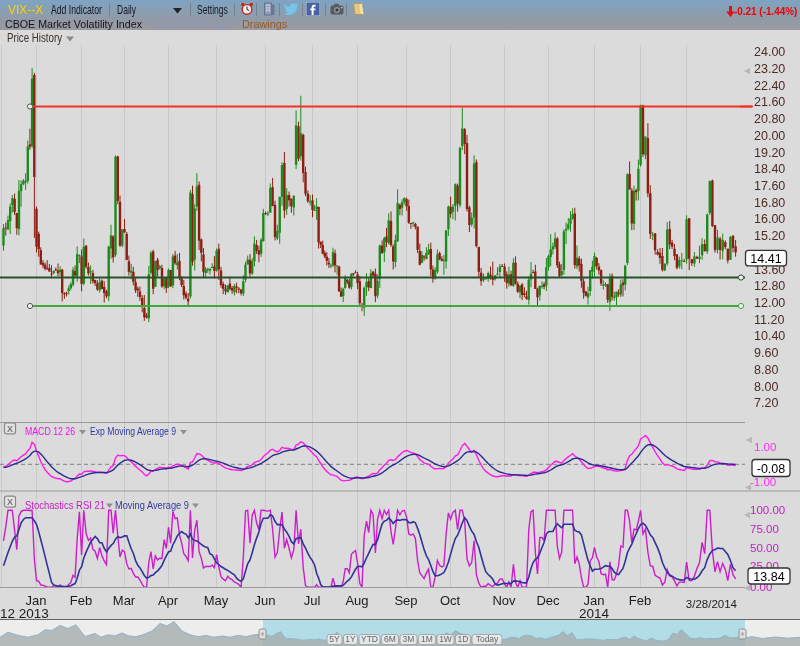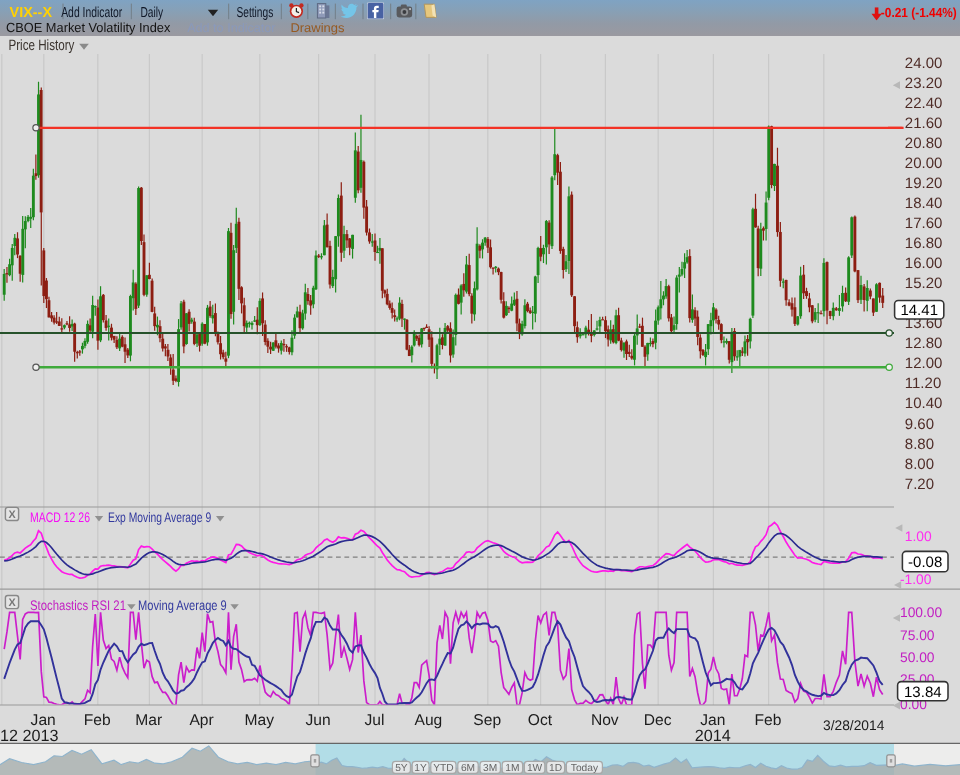--- a/index.html
+++ b/index.html
@@ -5,21 +5,21 @@
 #top{position:absolute;left:0;top:0;width:800px;height:30px;
  background:linear-gradient(#7fa3c3 0%,#87a0b6 30%,#929aa6 65%,#9a99a0 100%);}
 .t1{position:absolute;top:3px;font-size:12px;color:#101828;white-space:nowrap}
 .sx{transform-origin:0 50%;display:inline-block}
 .sep{position:absolute;top:3px;width:1px;height:13px;background:#76848f}
 .t2{position:absolute;top:18px;font-size:10.5px;white-space:nowrap}
 #chart{position:absolute;left:0;top:30px}
 </style></head>
 <body>
 <div id="top">
- <span class="t1 sx" style="left:8px;color:#ffd103;font-weight:bold">VIX--X</span>
+ <span class="t1 sx" style="left:8px;color:#ffd103;font-weight:normal">VIX--X</span>
  <span class="sep" style="left:52px"></span>
  <span class="t1 sx" style="left:51px;transform:scaleX(0.72)">Add Indicator</span>
  <span class="sep" style="left:109px"></span>
  <span class="t1 sx" style="left:117px;transform:scaleX(0.71)">Daily</span>
  <svg class="t1" style="left:173px;top:8px" width="9" height="6">
       <path d="M0 0 l9 0 l-4.5 5.5 z" fill="#222"></path>
     </svg>
  <span class="sep" style="left:190px"></span>
  <span class="t1 sx" style="left:197px;transform:scaleX(0.71)">Settings</span>
  <span class="sep" style="left:234px"></span>
@@ -61,21 +61,21 @@
  <span class="sep" style="left:346px"></span>
  <svg class="t1" style="left:351px;top:2px" width="14" height="14" viewBox="0 0 14 14">
    <path d="M2.5 1.5 L11 1.5 L12.5 12.5 L4 12.5 Z" fill="#e6c77d" stroke="#b2945a" stroke-width="0.8"></path>
    <path d="M11 1.5 L12.5 12.5 L9.5 11 L8.5 2.5 Z" fill="#f2e2b5"></path>
  </svg>
  <svg class="t1" style="left:726px;top:6px" width="9" height="11" viewBox="0 0 9 11">
       <path d="M3 0 h3 v5.5 h2.8 L4.5 11 L0.2 5.5 H3 Z" fill="#e01010"></path>
     </svg>
  <span class="t1" style="right:3px;top:5px;font-size:11px;color:#f00000;font-weight:bold;transform:scaleX(0.9);transform-origin:100% 50%">-0.21 (-1.44%)</span>
  <span class="t2" style="left:5px;color:#141414;font-size:11px;transform:scaleX(0.97);transform-origin:0 50%">CBOE Market Volatility Index</span>
- <span class="t2" style="left:156px;color:#8a99bb">Add to Indicator</span>
+ <span class="t2" style="left:156px;color:#8a99bb">Add to Settings</span>
  <span class="t2" style="left:242px;color:#955a23;transform:scaleX(1.03);transform-origin:0 50%">Drawings</span>
 </div>
 <svg id="chart" width="800" height="616">
 <rect x="0" y="0" width="800" height="616" fill="#dbdbdb"></rect>
 <rect x="0" y="589.5" width="800" height="26.5" fill="#ededec"></rect>
 <rect x="263" y="589.5" width="482" height="26.5" fill="#b2dde7"></rect>
 <line x1="36.5" y1="15" x2="36.5" y2="557.5" stroke="#c9c9c9" stroke-width="1"></line>
     <line x1="81.5" y1="15" x2="81.5" y2="557.5" stroke="#c9c9c9" stroke-width="1"></line>
     <line x1="124.5" y1="15" x2="124.5" y2="557.5" stroke="#c9c9c9" stroke-width="1"></line>
     <line x1="168.5" y1="15" x2="168.5" y2="557.5" stroke="#c9c9c9" stroke-width="1"></line>

